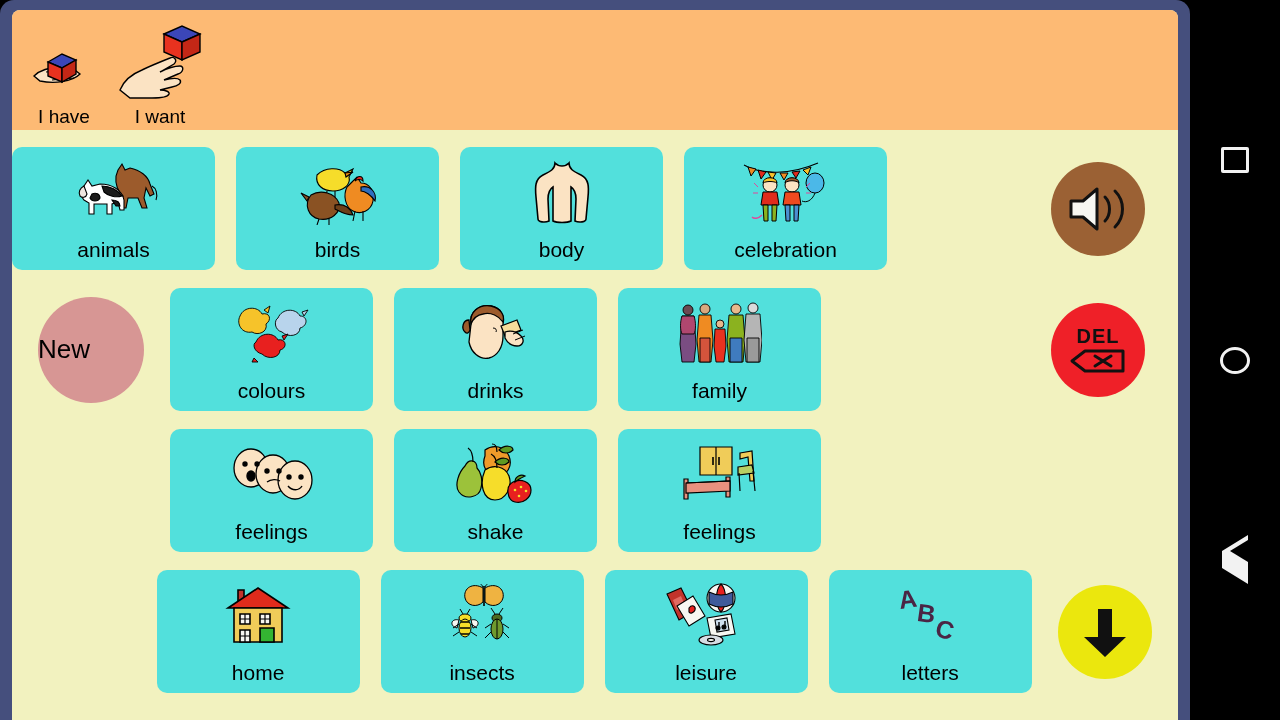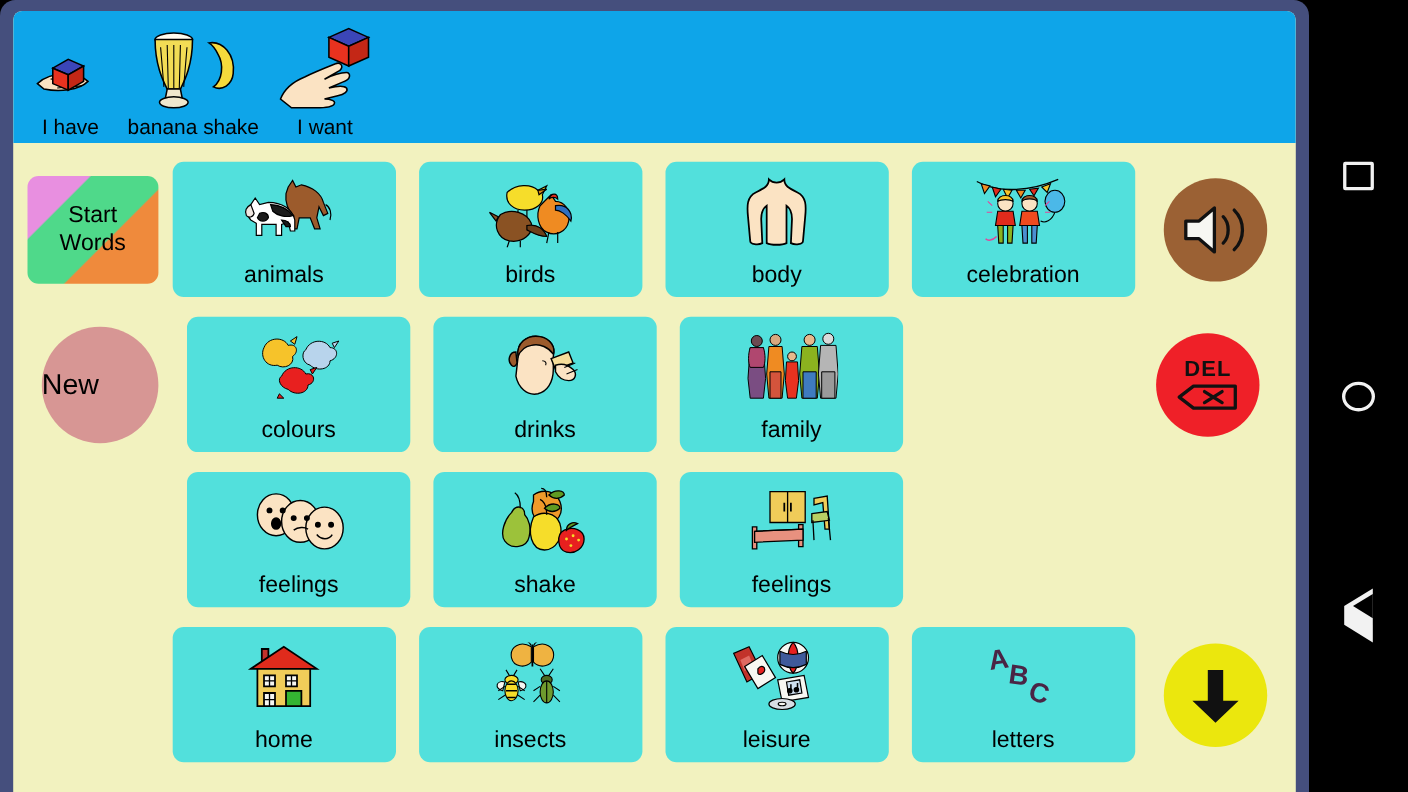--- a/index.html
+++ b/index.html
@@ -23,21 +23,21 @@
     width: 100%; height: 100%;
     background: #f2f2bf;
     border-radius: 8px 8px 0 0;
     overflow: hidden;
   }
 
   
   .sentence-bar {
     position: absolute; left: 0; top: 0;
     width: 1166px; height: 120px;
-    background: #0ea5e9;
+    background: #fdba74;
     display: flex; align-items: flex-start;
     padding: 4px 16px 0 8px;
   }
   .sentence-item {
     display: flex; flex-direction: column; align-items: center;
     justify-content: flex-end;
     min-width: 60px; height: 114px;
     padding: 0 8px;
   }
   .sentence-pic { height: 82px; display: flex; align-items: center; justify-content: center; }
@@ -162,35 +162,20 @@
               <path d="M18 38 L40 36 M20 42 L44 40 M24 46 L46 44" fill="none" stroke-width="1.1"></path>
               <path d="M20 28 L34 20 L48 26 L34 34 Z" fill="#3b46b8"></path>
               <path d="M20 28 L20 42 L34 48 L34 34 Z" fill="#e8321f"></path>
               <path d="M34 34 L34 48 L48 40 L48 26 Z" fill="#c42716"></path>
             </g>
           </svg>
         </div>
         <div class="sentence-label">I have</div>
       </div>
 
-      <div class="sentence-item">
-        <div class="sentence-pic">
-          <svg width="96" height="82" viewBox="0 0 96 82">
-            <g stroke="#000" stroke-width="1.4">
-              <ellipse cx="30" cy="11" rx="17" ry="6" fill="#fffdf0"></ellipse>
-              <path d="M13 11 C13 34 20 48 24 56 L36 56 C40 48 47 34 47 11 Z" fill="#f2dc55"></path>
-              <path d="M18 18 L21 54 M24 16 L25 55 M30 16 L30 55 M36 16 L35 55 M42 18 L39 54" fill="none" stroke-width="1"></path>
-              <path d="M24 56 L22 66 L38 66 L36 56 Z" fill="#efe7cd"></path>
-              <ellipse cx="30" cy="68" rx="13" ry="5" fill="#efe7cd"></ellipse>
-              <path d="M62 14 C74 12 86 24 84 42 C83 52 74 58 66 54 C74 48 76 34 70 24 C68 20 65 16 62 14 Z" fill="#f6da3c"></path>
-            </g>
-          </svg>
-        </div>
-        <div class="sentence-label">banana shake</div>
-      </div>
 
       <div class="sentence-item">
         <div class="sentence-pic">
           <svg width="88" height="84" viewBox="0 0 88 84">
             <g stroke="#000" stroke-width="1.4">
               <path d="M48 2 L66 -6 L84 2 L66 10 Z" transform="translate(0,8)" fill="#3b46b8"></path>
               <path d="M48 10 L48 28 L66 36 L66 18 Z" fill="#e8321f"></path>
               <path d="M66 18 L66 36 L84 28 L84 10 Z" fill="#c42716"></path>
               <path d="M4 66 C8 56 16 50 26 46 C34 42 44 38 54 34
                        C58 32 62 36 58 40 L44 48
@@ -201,26 +186,20 @@
           </svg>
         </div>
         <div class="sentence-label">I want</div>
       </div>
 
     </div>
 
     <div class="board">
 
       <div class="board-row">
-        <div class="rail-left">
-          <div class="start-words-btn">
-            <span>Start</span>
-            <span>Words</span>
-          </div>
-        </div>
 
         <div class="cells">
 
           <div class="cell">
             <div class="cell-pic">
               <svg width="92" height="64" viewBox="0 0 92 64">
                 <g stroke="#000" stroke-width="1.1">
                   <path d="M50 10 L54 4 L57 10 L62 8 C72 10 80 16 82 24 L86 34 L82 36 L78 28
                            L76 38 L79 48 L74 48 L70 38 L60 38 L58 48 L53 48 L55 36
                            C50 32 47 24 48 16 Z" fill="#9c5b2c"></path>

